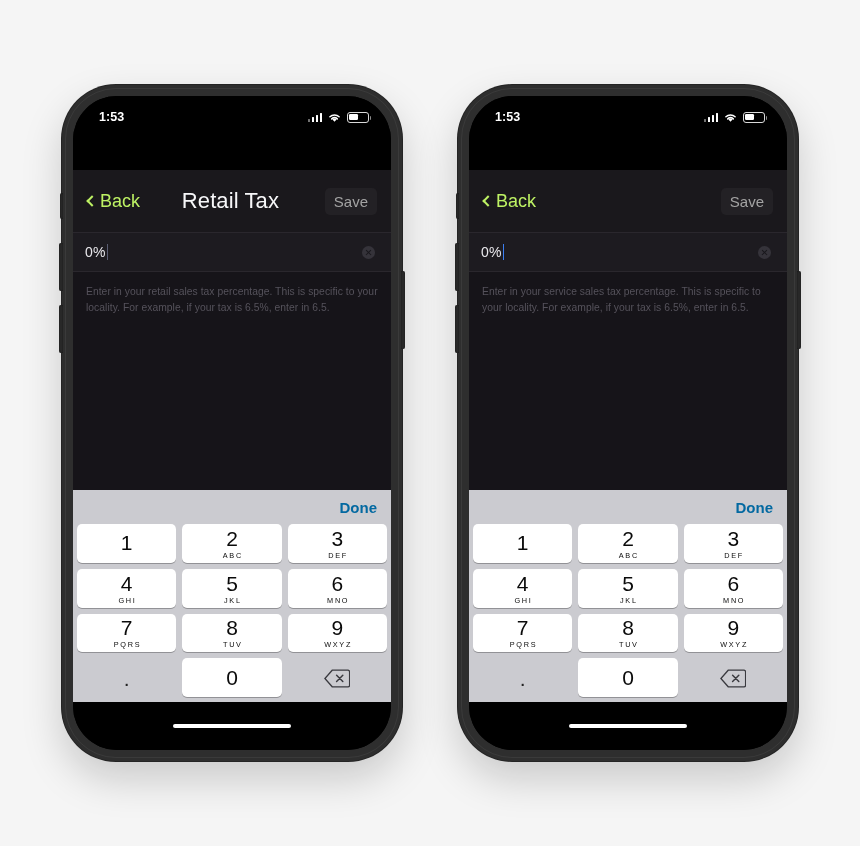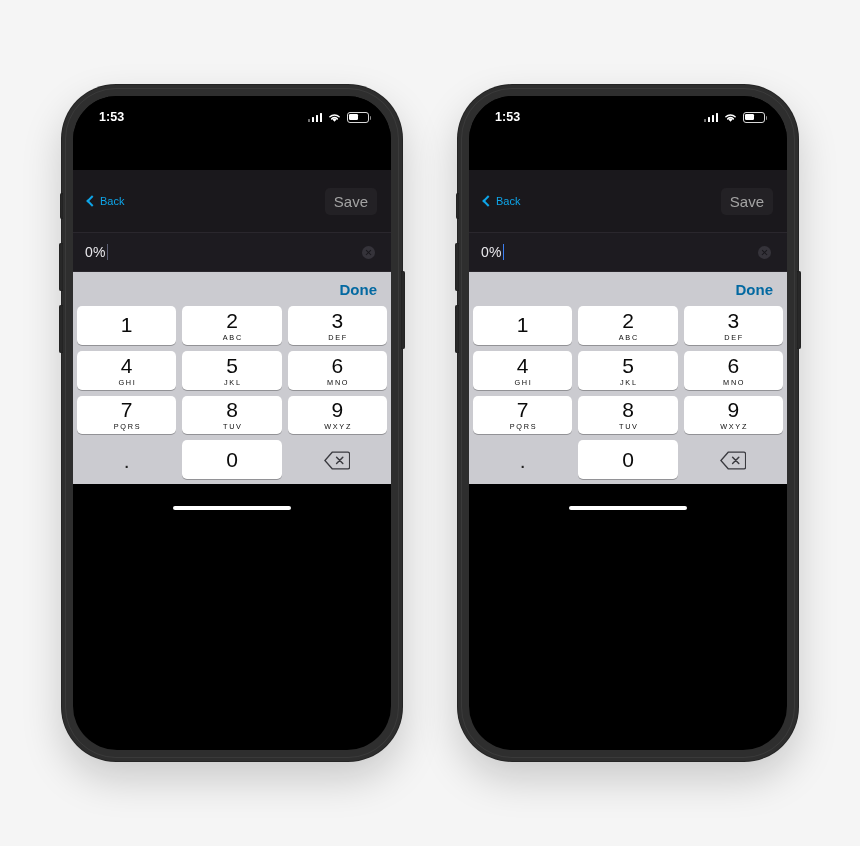--- a/index.html
+++ b/index.html
@@ -156,22 +156,22 @@
     background: #1a181c;
     display: flex;
     align-items: center;
     justify-content: space-between;
     padding: 0 14px 0 11px;
   }
   .back-btn {
     display: flex;
     align-items: center;
     gap: 2px;
-    color: #0ea5e9;
-    font-size: 11px;
+    color: #bef264;
+    font-size: 18px;
     cursor: pointer;
     padding: 4px 4px;
     text-align: center;
   }
   .chev {
     width: 8px; height: 8px;
     border-left: 2.1px solid currentColor;
     border-bottom: 2.1px solid currentColor;
     transform: rotate(45deg);
     margin-right: 2px;
@@ -375,28 +375,32 @@
         </div>
       </div>
 
       <div class="top-gap"></div>
 
       <div class="navbar">
         <div class="back-btn">
           <span class="chev"></span>
           <span>Back</span>
         </div>
+        <div class="nav-title">Retail Tax</div>
         <div class="save-btn">Save</div>
       </div>
 
       <div class="field-row">
         <span class="field-value"><span>0%</span><span class="caret dim"></span></span>
         <span class="clear-icon"></span>
       </div>
 
+      <div class="content">
+        <div class="desc">Enter in your retail sales tax percentage. This is specific to your locality. For example, if your tax is 6.5%, enter in 6.5.</div>
+      </div>
 
       <div class="keyboard">
         <div class="kb-toolbar">
           <span class="done-btn">Done</span>
         </div>
         <div class="keys">
           <div class="key">
             <span class="key-digit">1</span>
             <span class="key-letters empty"></span>
           </div>
@@ -498,20 +502,23 @@
           <span>Back</span>
         </div>
         <div class="save-btn">Save</div>
       </div>
 
       <div class="field-row">
         <span class="field-value"><span>0%</span><span class="caret"></span></span>
         <span class="clear-icon"></span>
       </div>
 
+      <div class="content">
+        <div class="desc">Enter in your service sales tax percentage. This is specific to your locality. For example, if your tax is 6.5%, enter in 6.5.</div>
+      </div>
 
       <div class="keyboard">
         <div class="kb-toolbar">
           <span class="done-btn">Done</span>
         </div>
         <div class="keys">
           <div class="key">
             <span class="key-digit">1</span>
             <span class="key-letters empty"></span>
           </div>

